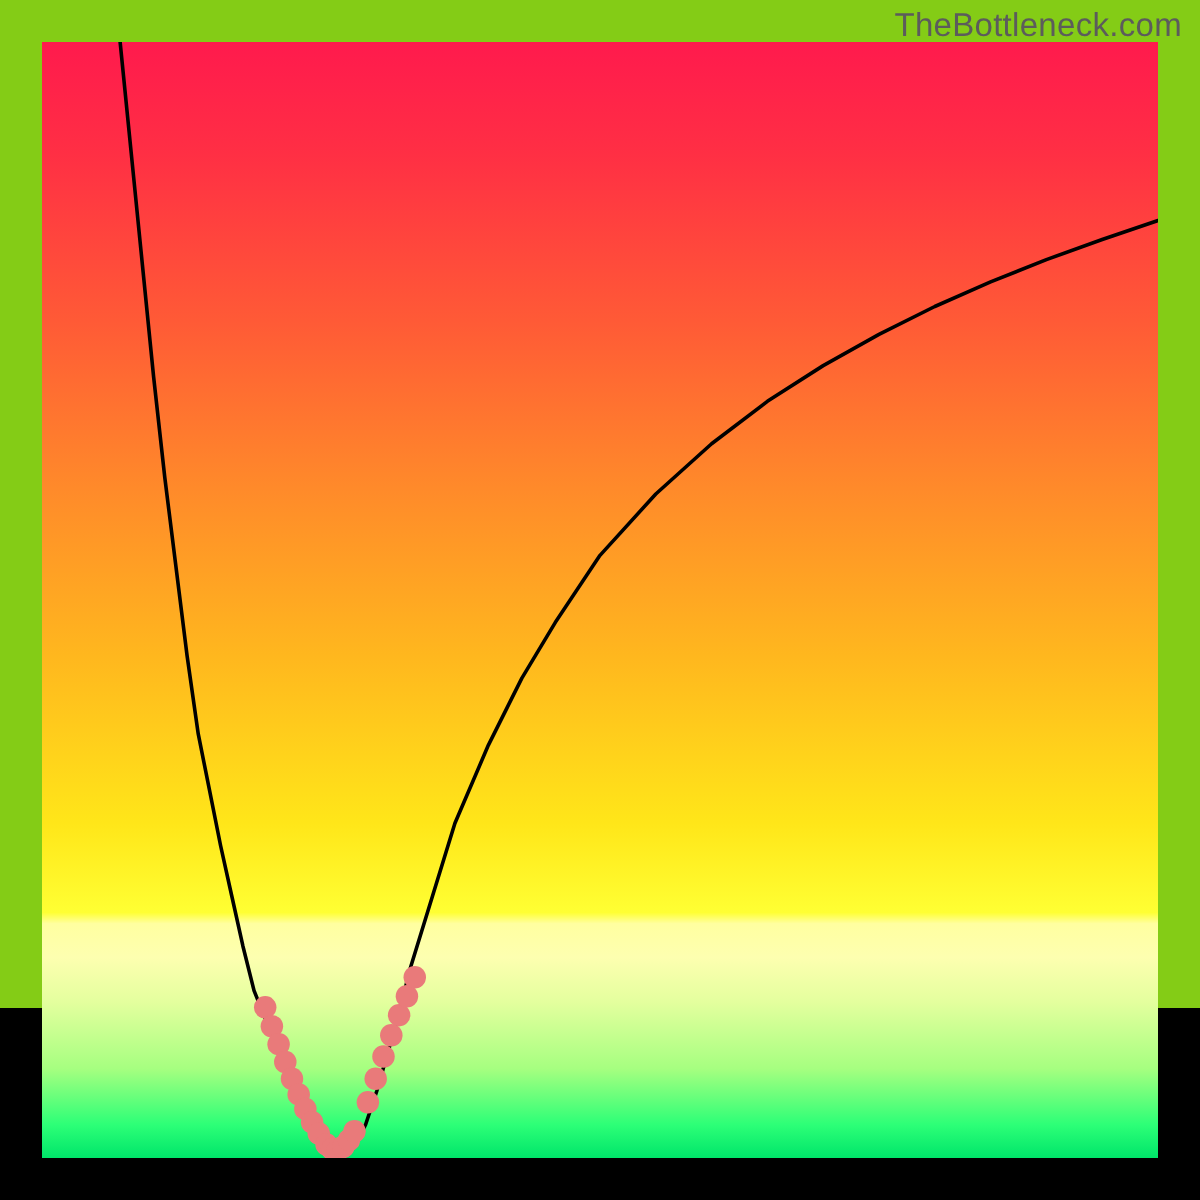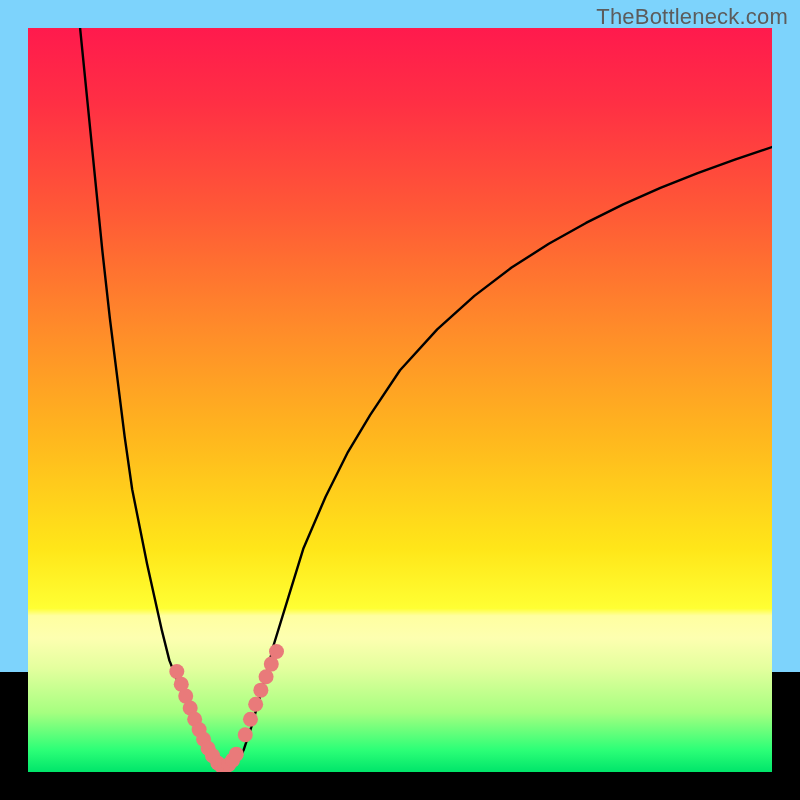--- a/index.html
+++ b/index.html
@@ -8,21 +8,21 @@
     width: 800px;
     height: 800px;
     overflow: hidden;
     background: #000;
     font-family: Arial, Helvetica, sans-serif;
   }
   .frame {
     position: absolute;
     left: 0; top: 0;
     width: 800px; height: 672px;
-    background: #7dd3fc;
+    background: #84cc16;
   }
   .plot {
     position: absolute;
     background: #000;
   }
   svg { display: block; }
   .attribution {
     position: absolute;
     top: 4px;
     right: 12px;

